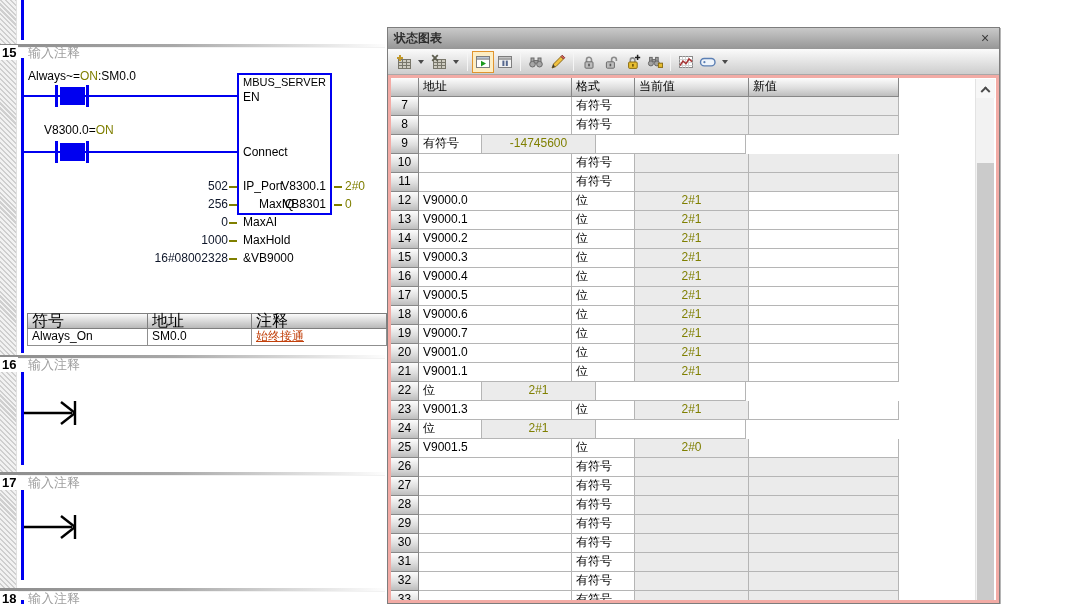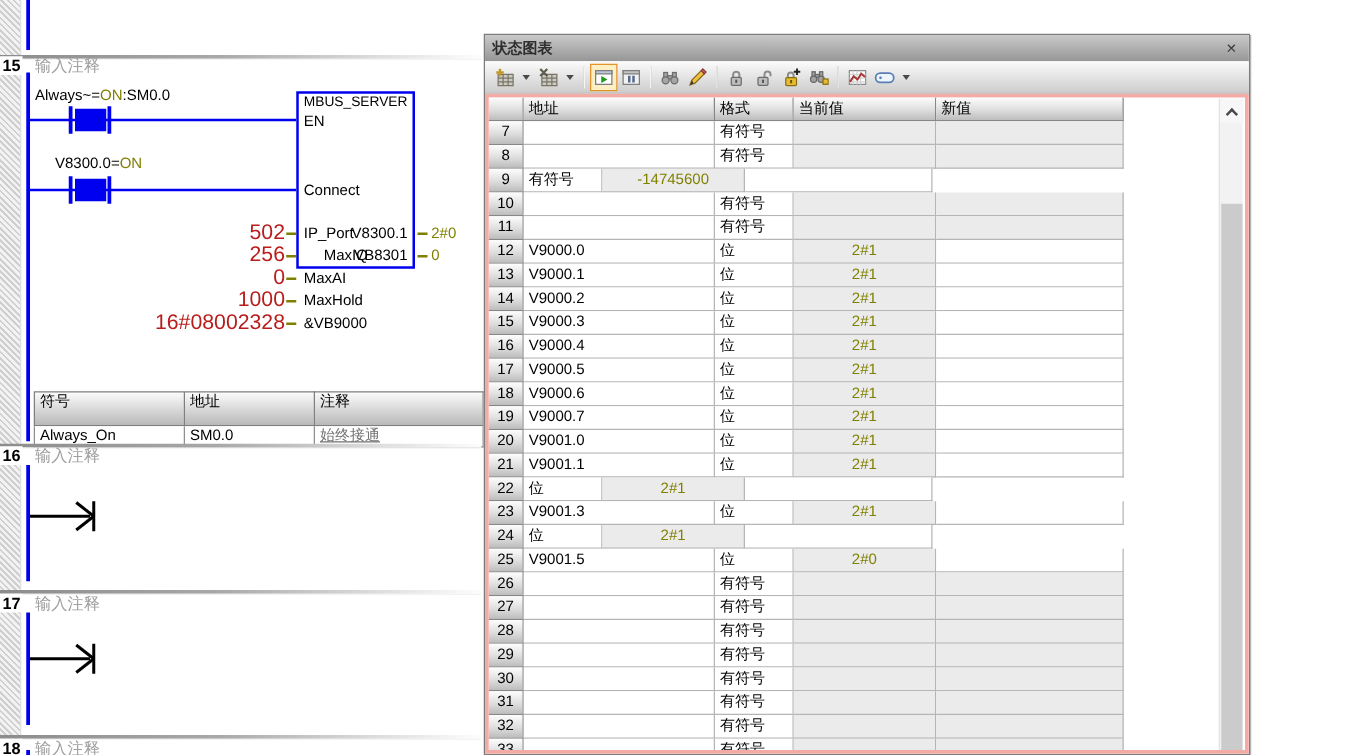--- a/index.html
+++ b/index.html
@@ -30,38 +30,38 @@
   }
   .ncomment { position:absolute; color:#9f9f9f; font-size:13px; line-height:14px; }
   .clabel { position:absolute; font-size:12px; white-space:nowrap; }
   .olive { color:#7f7f00; }
   .fb-block {
     position:absolute; left:237px; top:73px; width:95px; height:142px;
     border:2px solid #0000f0; background:#fff;
   }
   .fb-title { position:absolute; top:1px; left:0; width:100%; text-align:center; font-size:11px; white-space:nowrap; }
   .pin { position:absolute; font-size:12px; line-height:14px; white-space:nowrap; }
-  .pval { position:absolute; left:100px; width:128px; text-align:right; font-size:17px; line-height:14px; color:#b91c1c; white-space:nowrap; }
+  .pval { position:absolute; left:100px; width:128px; text-align:right; font-size:12px; line-height:14px; color:#0f172a; white-space:nowrap; }
   .tick { position:absolute; height:2px; width:8px; background:#7f7f00; }
   .oval { position:absolute; font-size:12px; line-height:14px; color:#7f7f00; white-space:nowrap; }
   
   .symtab { position:absolute; left:27px; top:313px; width:360px; }
   .symrow { display:flex; }
   .symhd {
-    height:28px; background:linear-gradient(to bottom,#fbfbfb,#b9b9b9);
-    border:1px solid #7f7f7f; border-left:none; font-size:12px; line-height:14px; padding-left:4px;
+    height:16px; background:linear-gradient(to bottom,#fbfbfb,#b9b9b9);
+    border:1px solid #7f7f7f; border-left:none; font-size:16px; line-height:14px; padding-left:4px;
   }
   .symhd:first-child { border-left:1px solid #7f7f7f; }
   .symcell {
     height:17px; background:#fff; border:1px solid #8f8f8f; border-left:none; border-top:none;
     font-size:12px; line-height:15px; padding-left:4px; white-space:nowrap; overflow:hidden;
   }
   .symcell:first-child { border-left:1px solid #8f8f8f; }
   .w-sym { width:121px; } .w-adr { width:104px; } .w-cmt { width:135px; }
-  .green { color:#737373; text-decoration:underline; }
+  .green { color:#c2410c; text-decoration:underline; }
   .jmp { position:absolute; }
   
   .win {
     position:absolute; left:387px; top:27px; width:613px; height:577px;
     border:1px solid #7d7d7d; background:#fff; box-shadow:1px 1px 0 #b5b5b5;
   }
   .titlebar {
     position:absolute; left:0; top:0; right:0; height:21px;
     background:linear-gradient(to bottom,#c9c9c9,#969696);
     display:flex; align-items:center; padding:0 6px; font-weight:bold; color:#2e2e2e; font-size:12px;

